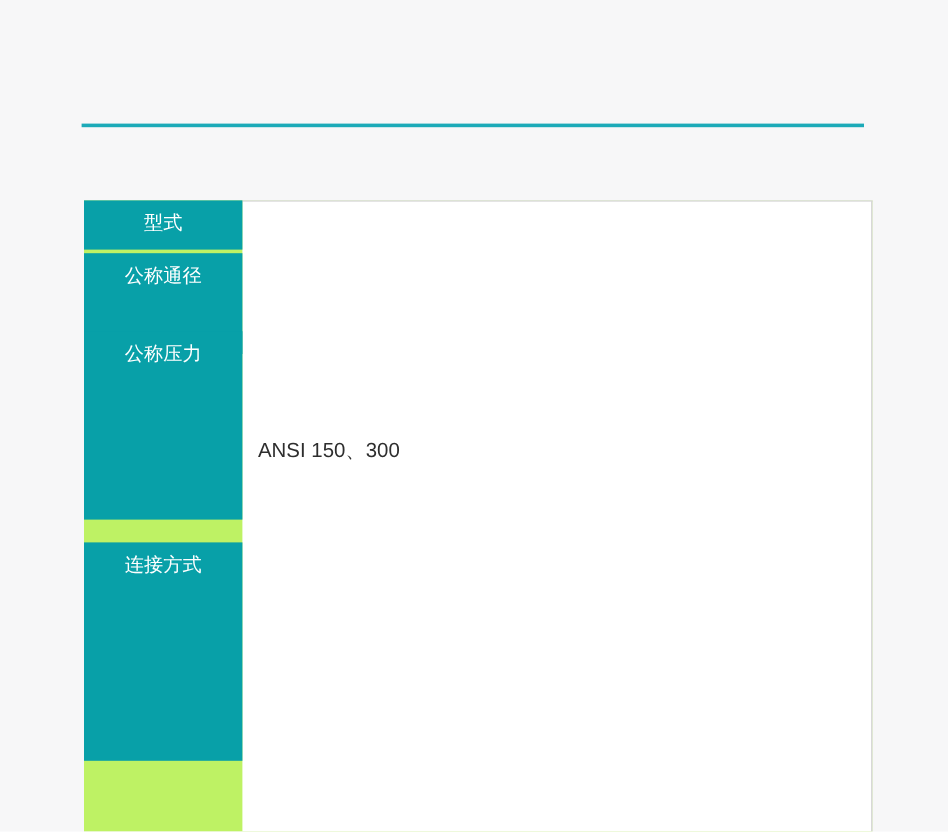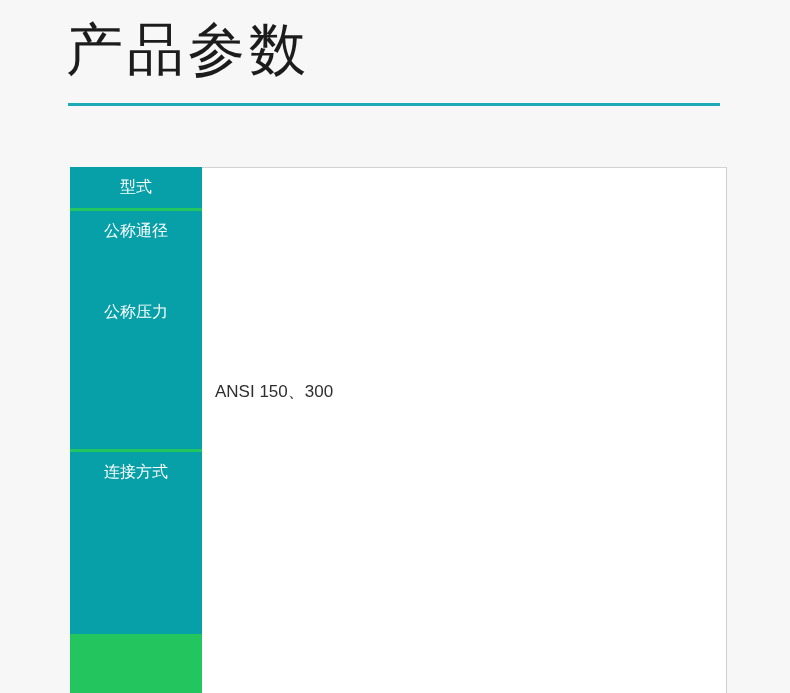--- a/index.html
+++ b/index.html
@@ -29,21 +29,21 @@
     width: 652px;
     height: 3px;
     background: #1caab8;
   }
   .spec-table {
     position: absolute;
     left: 70px;
     top: 167px;
     width: 657px;
     height: 526px;
-    background: #22c55e;
+    background: #bef264;
   }
   .value-col {
     position: absolute;
     left: 132px;
     top: 0;
     right: 0;
     bottom: 0;
     border-top: 1px solid #d2d2d2;
     border-right: 1px solid #cfcfcf;
     background: #ffffff;
@@ -65,29 +65,28 @@
     right: 1px;
     padding-left: 13px;
     color: #2e2e2e;
     font-size: 17px;
     line-height: 40px;
     white-space: pre-wrap;
     overflow: hidden;
   }
   .r1 { top: 0;     height: 41px; }
   .r2 { top: 44px;  height: 84px; }
-  .r3 { top: 125px; height: 157px; }
+  .r3 { top: 109px; height: 157px; }
   .r4 { top: 285px; height: 182px; }
 </style>
 </head>
 <body>
 
 <div class="stage">
 
-  <h1 class="title">产品参数</h1>
   <div class="title-underline"></div>
 
   <div class="spec-table">
     <div class="value-col"></div>
 
     <div class="label-cell r1">型式</div>
     <div class="value-cell r1">
       
     </div>
 

